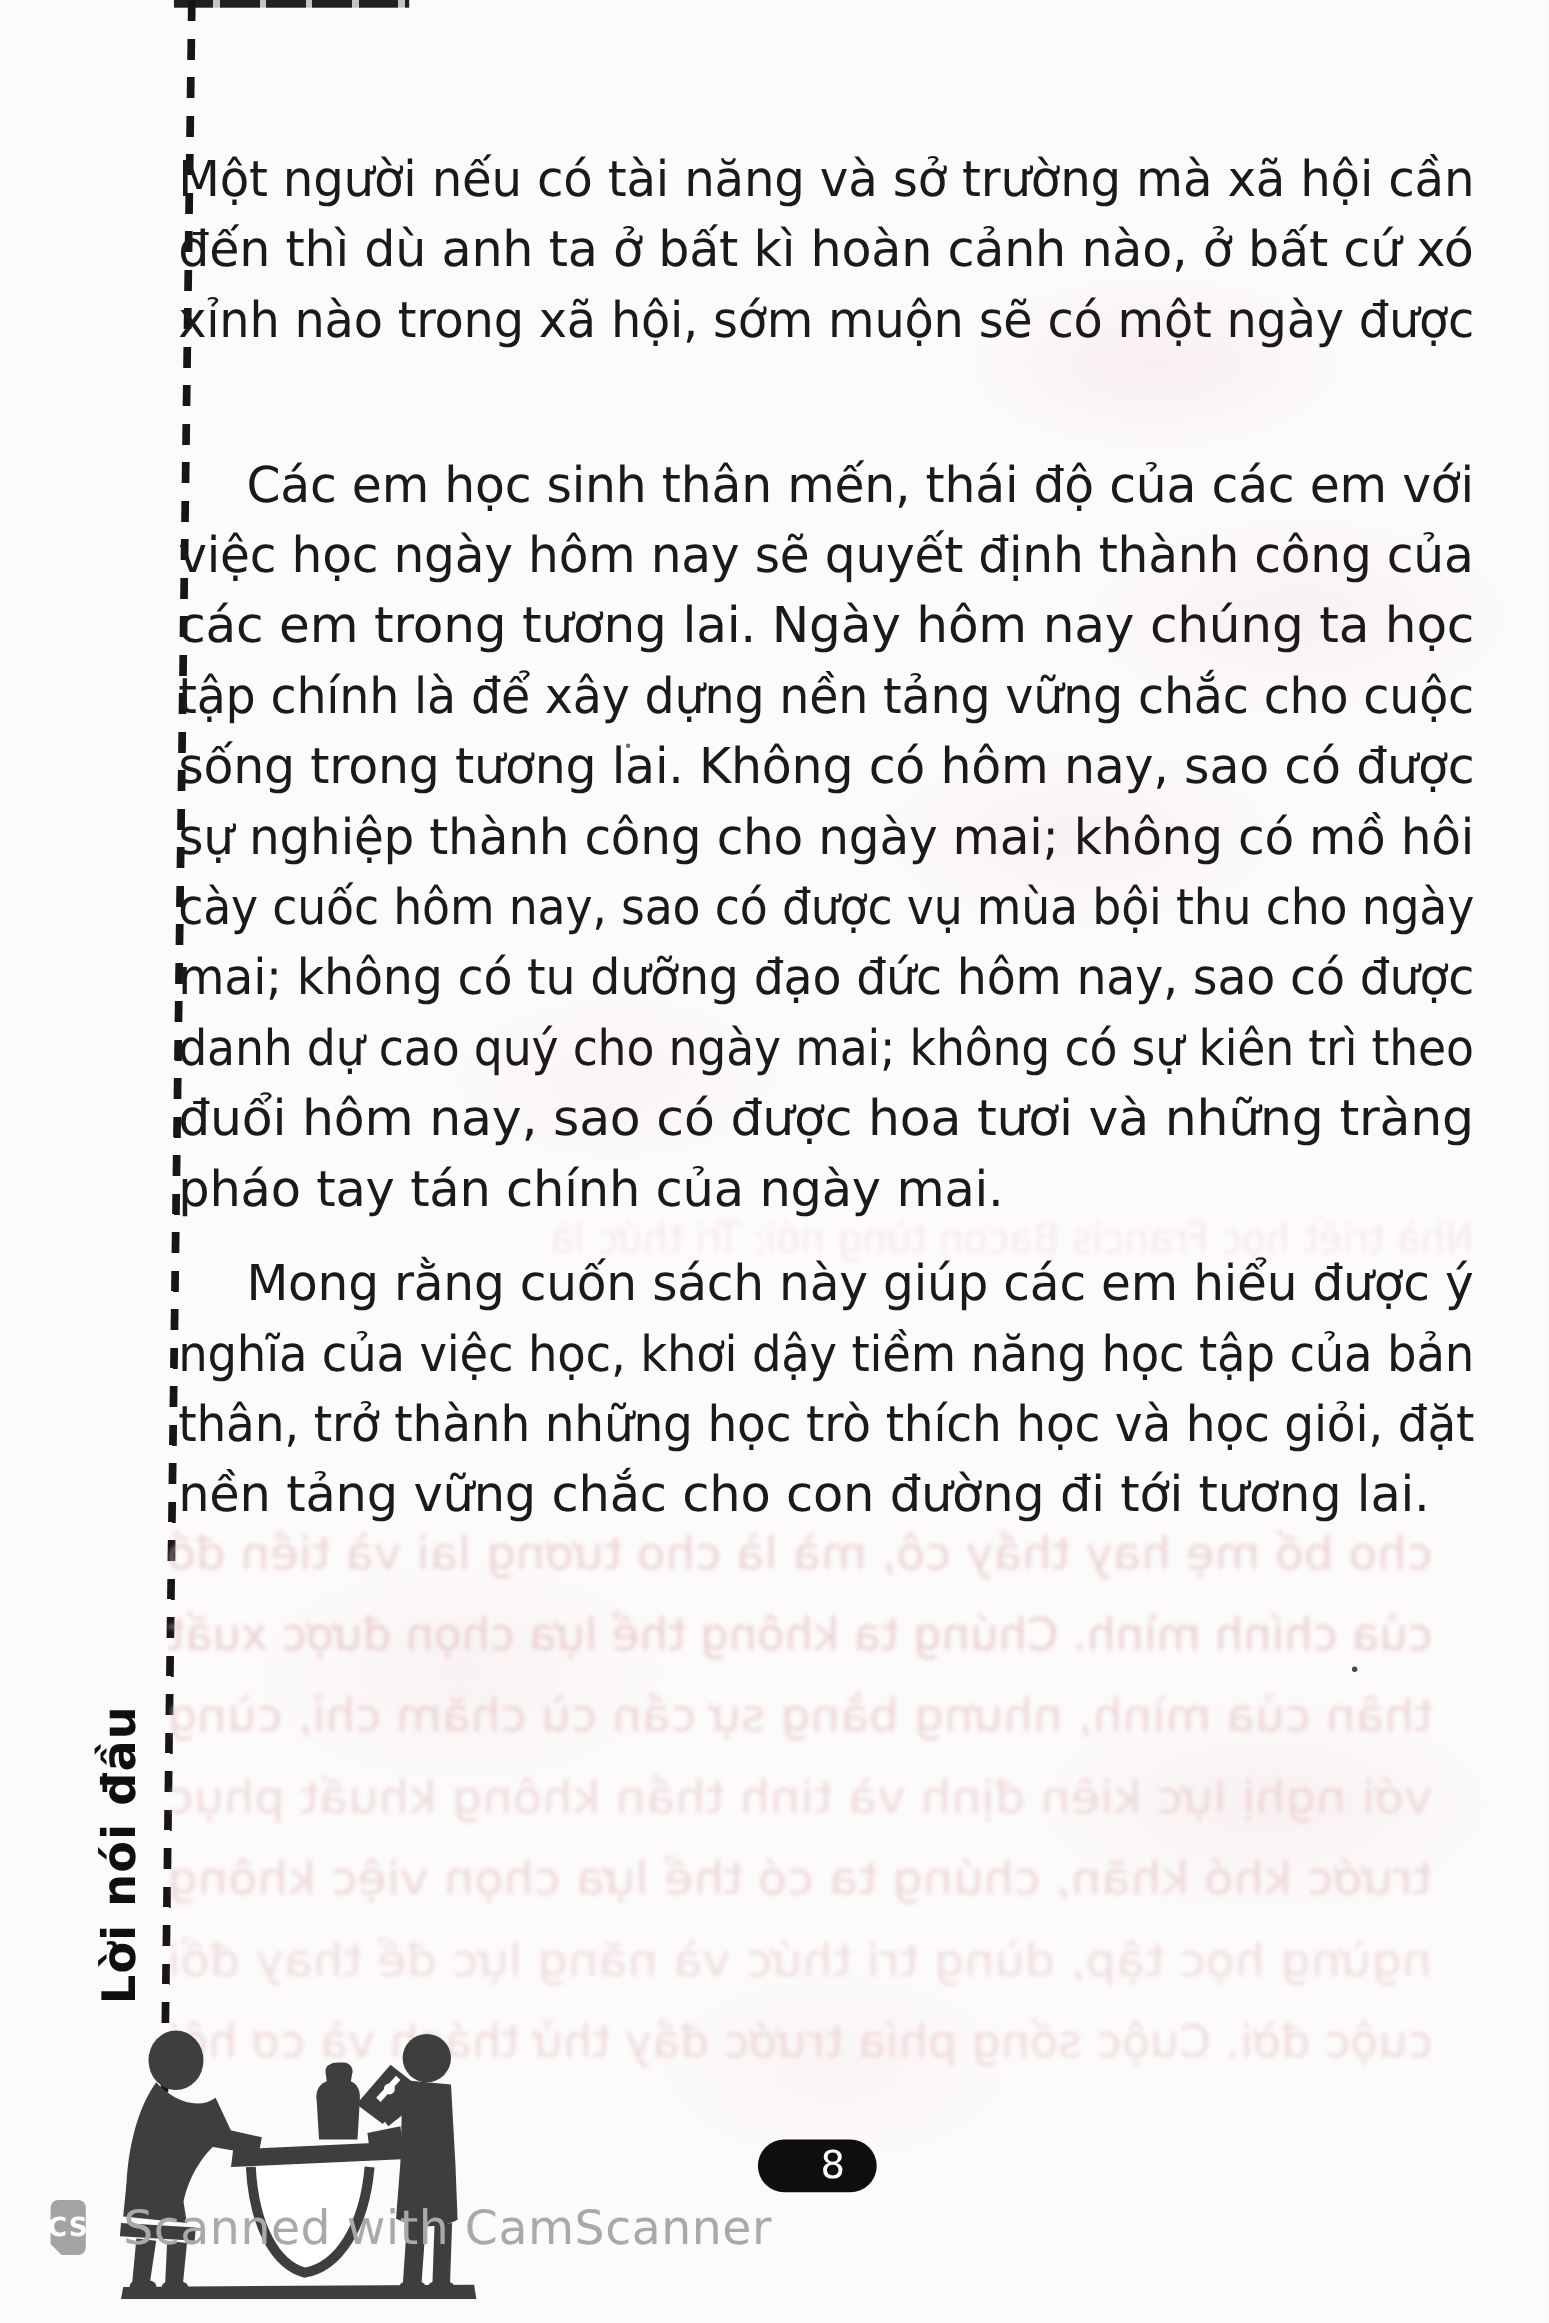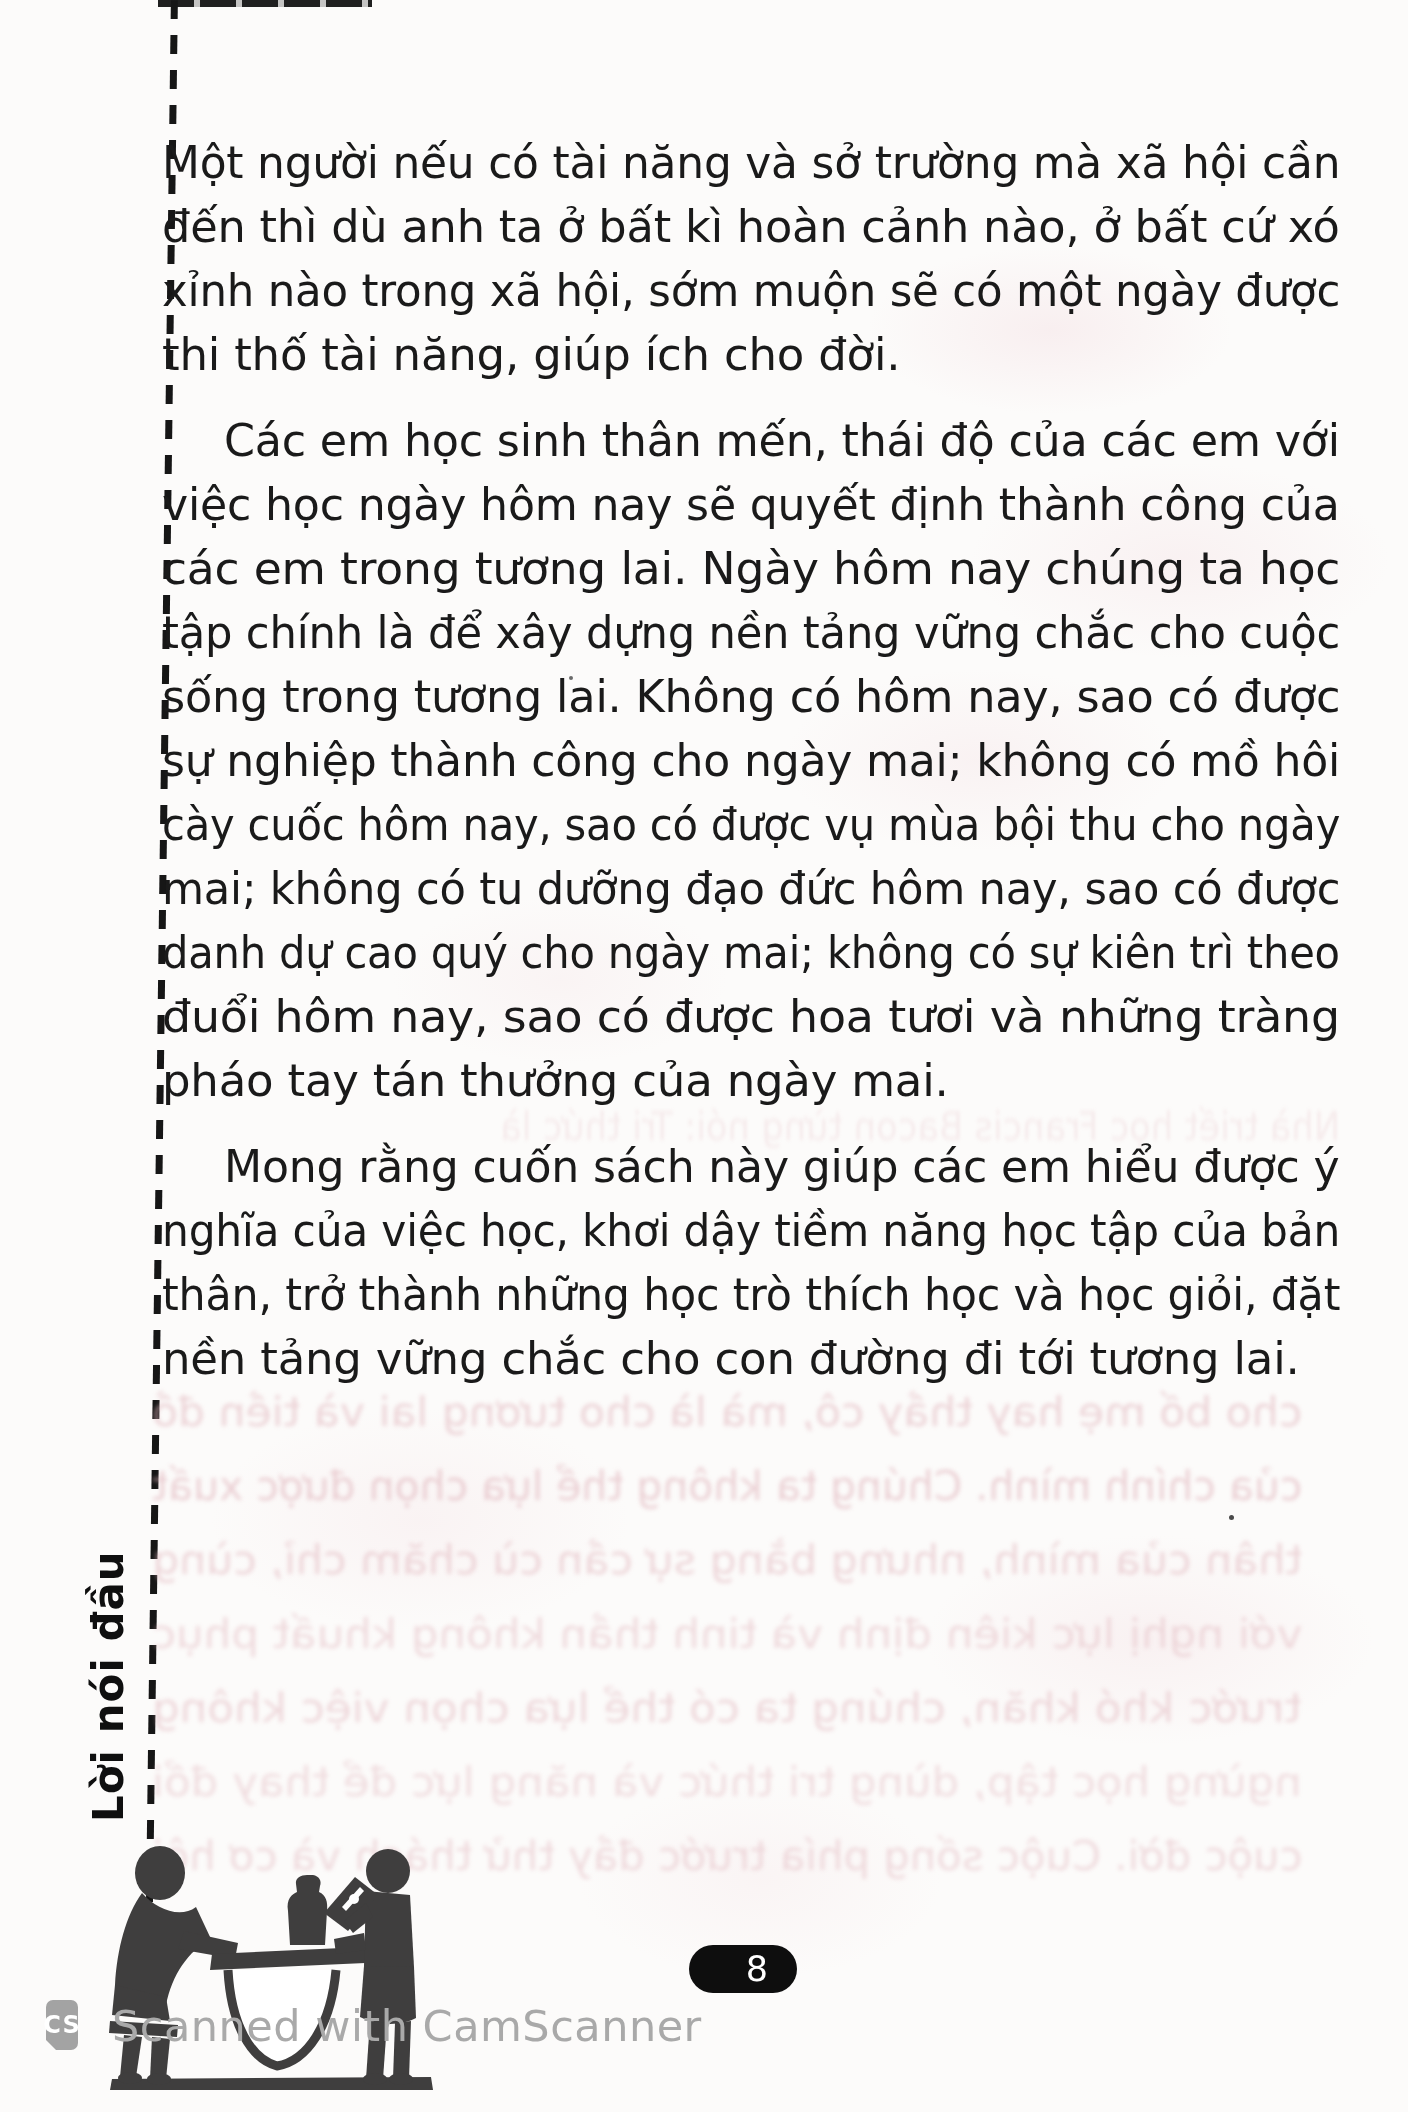--- a/index.html
+++ b/index.html
@@ -51,33 +51,32 @@
 <body>
 
 <div class="page">
 
   <div class="top-mark"></div>
   <div class="dash-line"></div>
 
   <div class="bl fit" style="top: 131px; transform: scaleX(0.9752);">Một người nếu có tài năng và sở trường mà xã hội cần</div>
   <div class="bl fit" style="top: 195px; transform: scaleX(0.9924);">đến thì dù anh ta ở bất kì hoàn cảnh nào, ở bất cứ xó</div>
   <div class="bl fit" style="top: 259px; transform: scaleX(0.9656);">xỉnh nào trong xã hội, sớm muộn sẽ có một ngày được</div>
-  <div class="bl fit fit-last" style="top:323px">thi thố tài năng, giúp ích cho đời.</div>
 
   <div class="bl ind fit" style="top: 409px; transform: scaleX(0.9859);">Các em học sinh thân mến, thái độ của các em với</div>
   <div class="bl fit" style="top: 473px; transform: scaleX(0.9825);">việc học ngày hôm nay sẽ quyết định thành công của</div>
   <div class="bl fit" style="top: 537px; transform: scaleX(1.0129);">các em trong tương lai. Ngày hôm nay chúng ta học</div>
   <div class="bl fit" style="top: 601px; transform: scaleX(0.9608);">tập chính là để xây dựng nền tảng vững chắc cho cuộc</div>
   <div class="bl fit" style="top: 665px; transform: scaleX(0.9899);">sống trong tương lai. Không có hôm nay, sao có được</div>
   <div class="bl fit" style="top: 729px; transform: scaleX(0.98);">sự nghiệp thành công cho ngày mai; không có mồ hôi</div>
   <div class="bl fit" style="top: 793px; transform: scaleX(0.9254);">cày cuốc hôm nay, sao có được vụ mùa bội thu cho ngày</div>
   <div class="bl fit" style="top: 857px; transform: scaleX(0.9593);">mai; không có tu dưỡng đạo đức hôm nay, sao có được</div>
   <div class="bl fit" style="top: 921px; transform: scaleX(0.9246);">danh dự cao quý cho ngày mai; không có sự kiên trì theo</div>
   <div class="bl fit" style="top: 985px; transform: scaleX(1.0199);">đuổi hôm nay, sao có được hoa tươi và những tràng</div>
-  <div class="bl fit fit-last" style="top:1049px">pháo tay tán thưởng của ngày mai.</div>
+  <div class="bl fit fit-last" style="top:1049px">pháo tay tán chính của ngày mai.</div>
 
   <div class="gl g-single fit mirror" style="top: 1095px; opacity: 0.22; transform: translateX(-43px) scale(-0.9071, 1);">Nhà triết học Francis Bacon từng nói: Tri thức là</div>
 
   <div class="bl ind fit" style="top: 1135px; transform: scaleX(0.9815);">Mong rằng cuốn sách này giúp các em hiểu được ý</div>
   <div class="bl fit" style="top: 1199px; transform: scaleX(0.9409);">nghĩa của việc học, khơi dậy tiềm năng học tập của bản</div>
   <div class="bl fit" style="top: 1263px; transform: scaleX(0.95);">thân, trở thành những học trò thích học và học giỏi, đặt</div>
   <div class="bl fit fit-last" style="top:1327px">nền tảng vững chắc cho con đường đi tới tương lai.</div>
 
   <div class="gl fit mirror" style="top: 1380px; opacity: 0.55; transform: translateX(21px) scale(-1.0379, 1);">cho bố mẹ hay thầy cô, mà là cho tương lai và tiền đồ</div>
   <div class="gl fit mirror" style="top: 1454px; opacity: 0.6; transform: translateX(-1.5px) scale(-0.9974, 1);">của chính mình. Chúng ta không thể lựa chọn được xuất</div>

